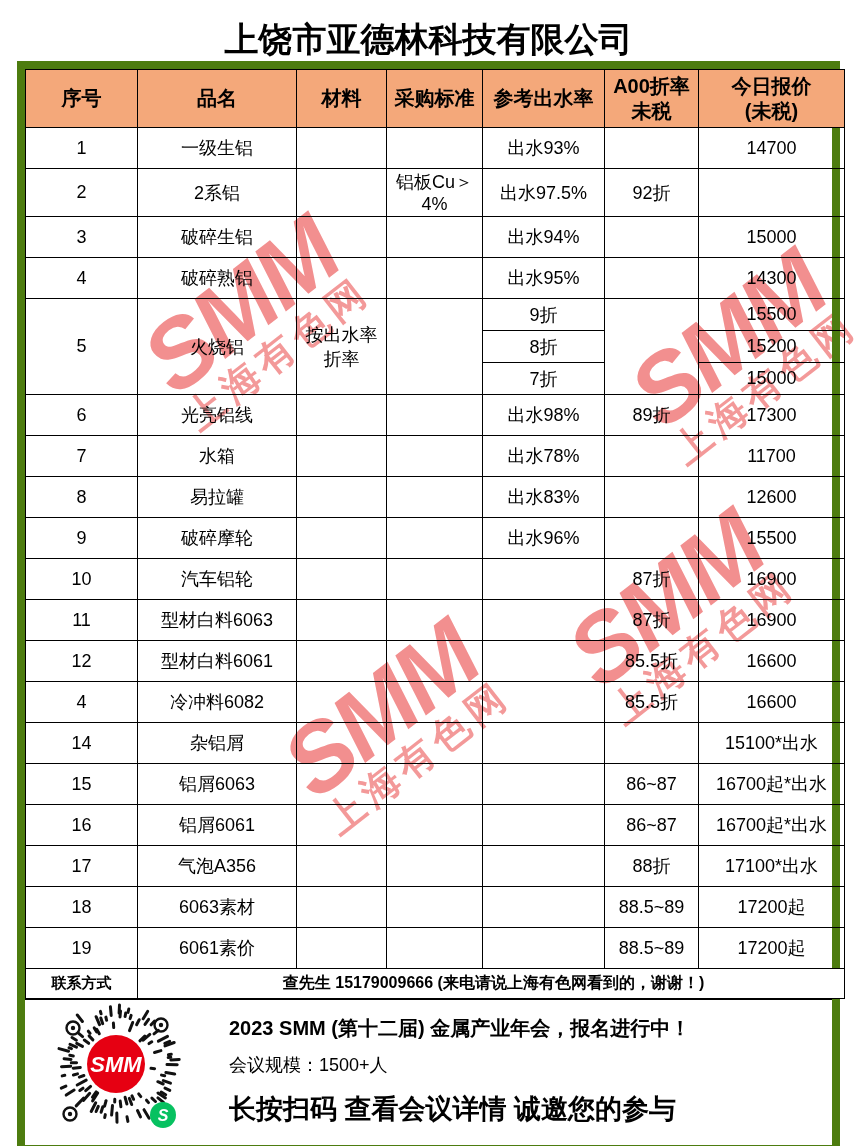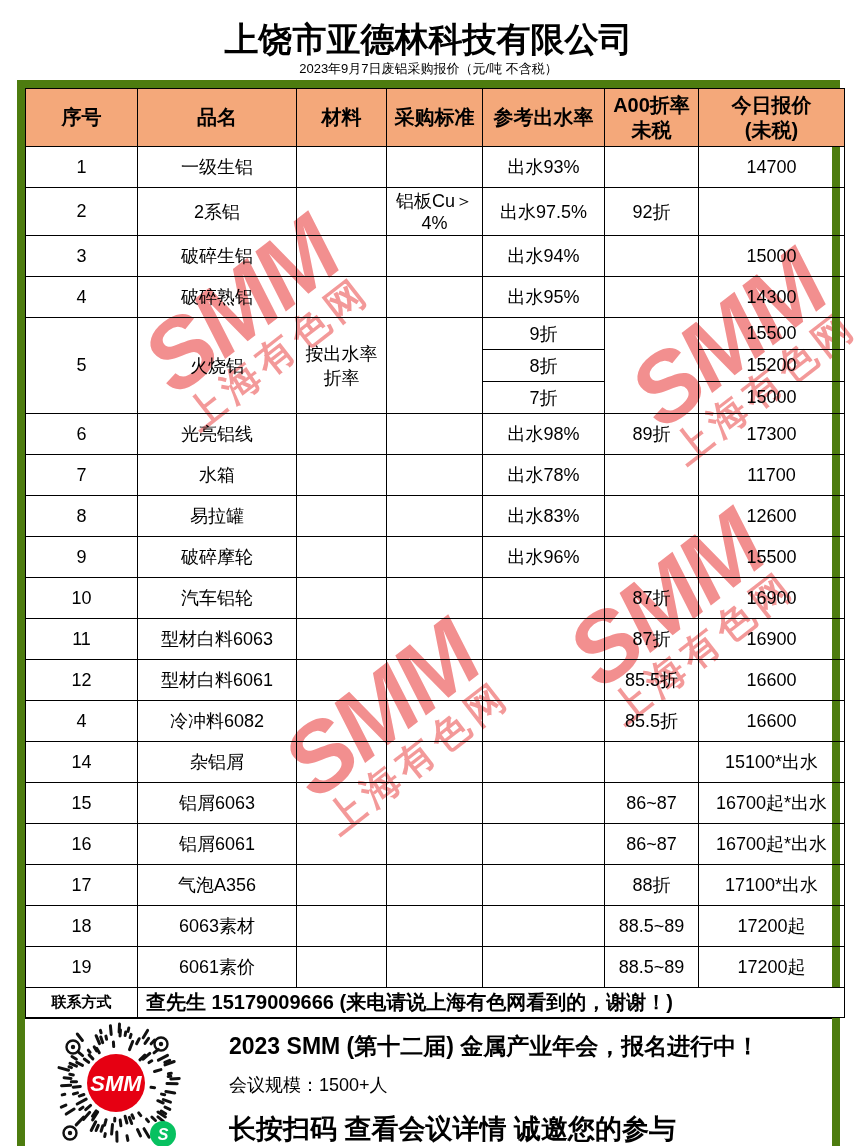--- a/index.html
+++ b/index.html
@@ -67,32 +67,32 @@
   thead th{
     background:var(--header-bg);
     font-size:20px;font-weight:700;
     height:58px;
     white-space:pre-line;
     line-height:1.25;
   }
   tbody td{font-size:18px;height:41px;background:transparent;}
   tr.sub td{height:32px;}
   tr.contact-row td{height:30px;font-size:15px;font-weight:700;background:#fff;text-align:center;}
-  tr.contact-row td.contact-value{text-align:left;padding-left:8px;font-size:20px;}
+  tr.contact-row td.contact-value{text-align:center;padding-left:8px;font-size:16px;}
   
   .footer{
     display:flex;align-items:center;
     border-top:1px solid #000;
     background:#fff;
     padding:4px 10px 6px 26px;
     height:146px;
   }
   .qr{flex:0 0 auto;}
   .footer-text{margin-left:38px;}
-  .footer-headline{font-size:23px;font-weight:900;line-height:1.1;}
+  .footer-headline{font-size:20px;font-weight:900;line-height:1.1;}
   .footer-scale{font-size:18px;margin-top:14px;}
   .footer-cta{font-size:27px;font-weight:900;margin-top:14px;}
 </style>
 </head>
 <body>
 
 <div class="page">
 
   <div class="wm" style="left:250px;top:318px;">
     <span class="wm-smm">SMM</span>
@@ -106,21 +106,20 @@
     <span class="wm-smm">SMM</span>
     <span class="wm-site">上海有色网</span>
   </div>
   <div class="wm" style="left:390px;top:722px;">
     <span class="wm-smm">SMM</span>
     <span class="wm-site">上海有色网</span>
   </div>
 
   <div class="titleblock">
     <h1 class="company">上饶市亚德林科技有限公司</h1>
-    <div class="subtitle">2023年9月7日废铝采购报价（元/吨 不含税）</div>
   </div>
 
   <div class="sheet">
     <table>
       <colgroup>
         <col style="width:112px">
           <col style="width:159px">
           <col style="width:90px">
         <col style="width:96px">
           <col style="width:122px">

